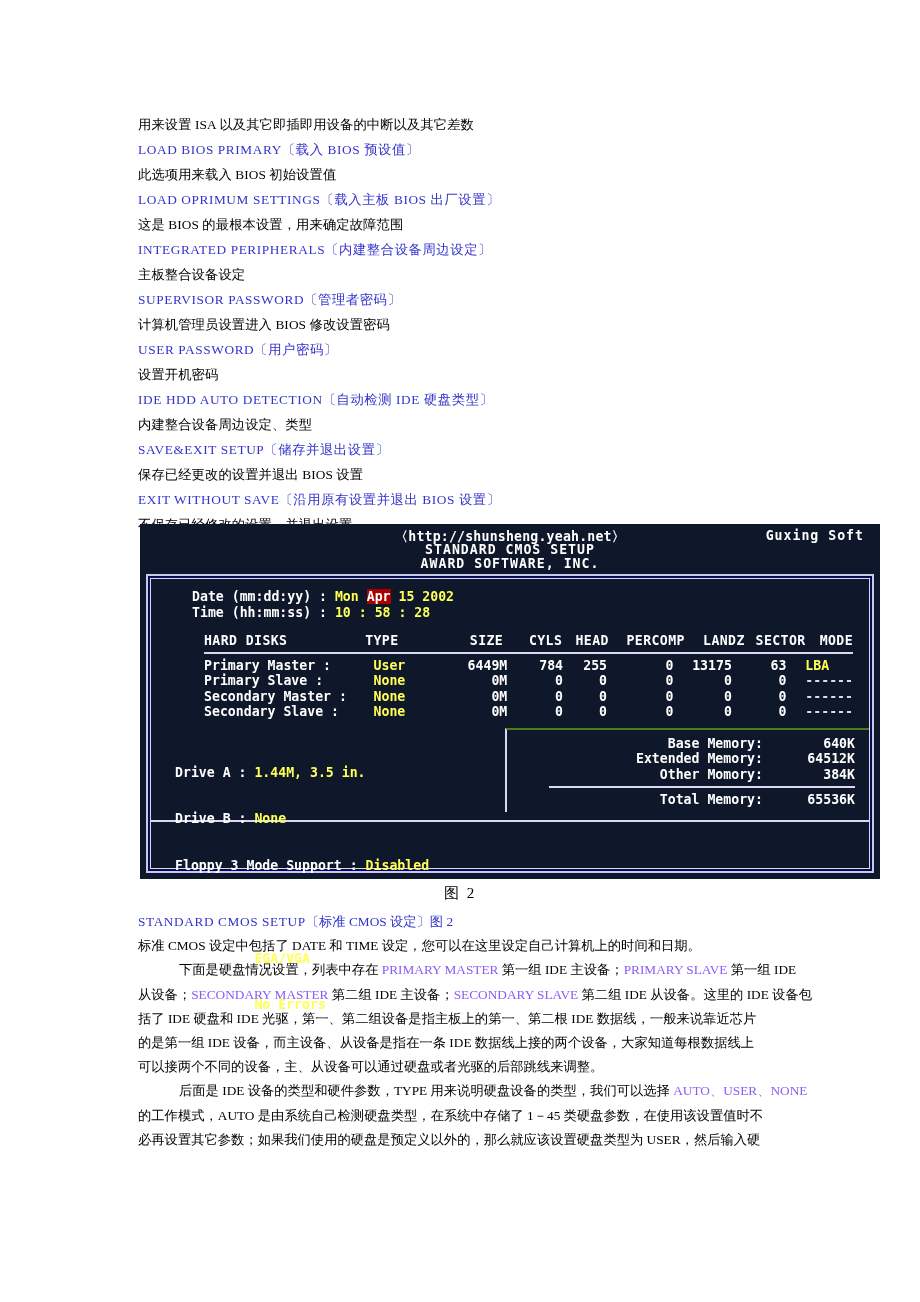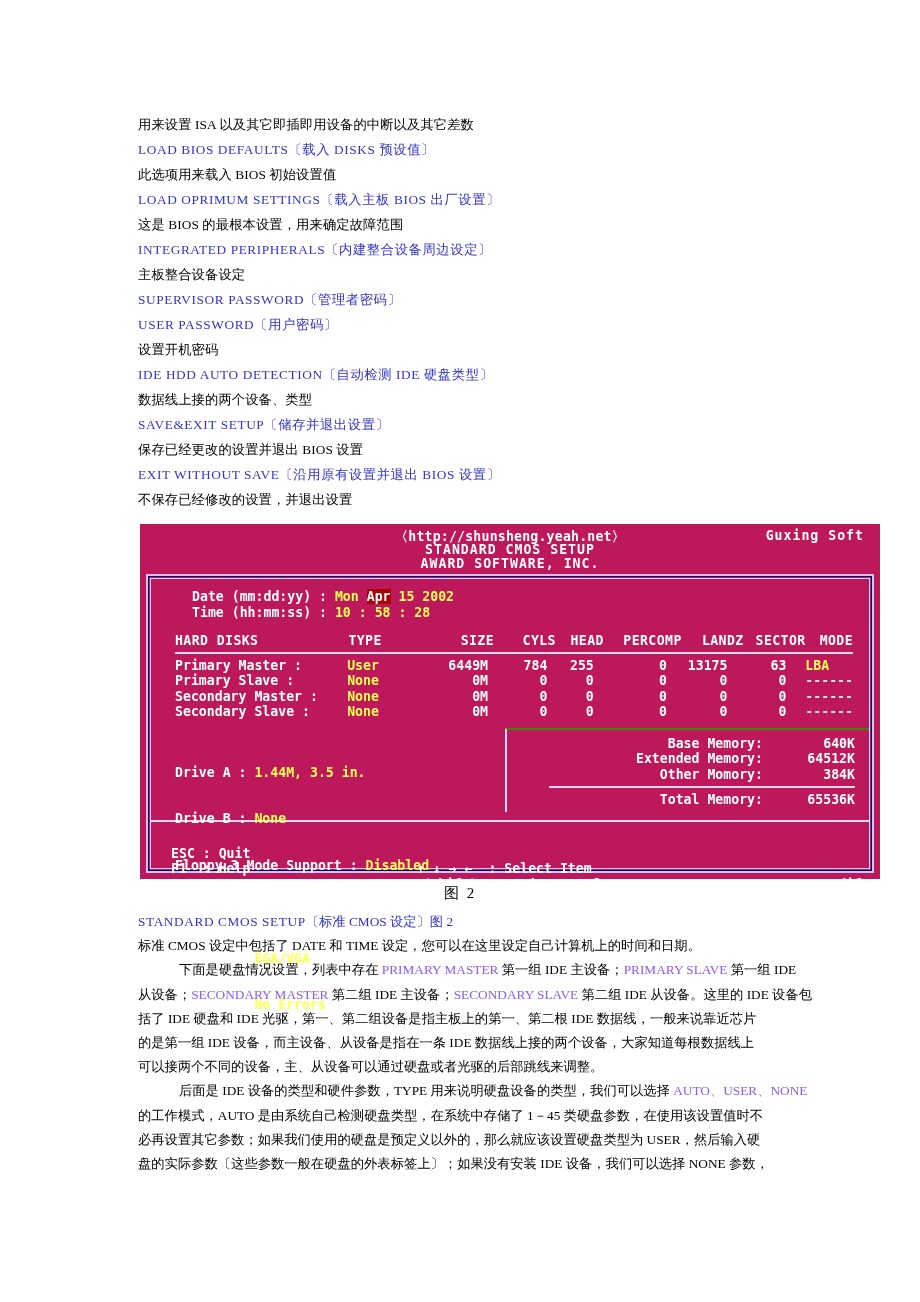--- a/index.html
+++ b/index.html
@@ -38,21 +38,21 @@
     letter-spacing: 0.6px;
   }
 
   
   .bios {
     position: absolute;
     left: 140px;
     top: 524px;
     width: 740px;
     height: 355px;
-    background: #be185d;
+    background: #0f172a;
     font-family: "DejaVu Sans Mono", "Liberation Mono", monospace;
     font-weight: bold;
     color: #ffffff;
     font-size: 13.2px;
     box-sizing: border-box;
   }
   .bios-head {
     position: relative;
     height: 50px;
   }
@@ -112,21 +112,21 @@
 
   .datetime-row {
     white-space: pre;
     line-height: 15.5px;
     padding-left: 17px;
   }
   .lbl { color: #ffffff; }
   .val { color: #ffff55; }
   .val-hl { color: #ffffff; background: #aa0000; }
 
-  .hd-section { margin-top: 13px; }
+  .hd-section { margin-top: 13px; margin-left: 29px; }
   table.hd {
     border-collapse: collapse;
     width: 100%;
     font-family: "DejaVu Sans Mono", "Liberation Mono", monospace;
     font-weight: bold;
     font-size: 13.2px;
     line-height: 15.5px;
   }
   table.hd th {
     color: #ffffff;
@@ -226,31 +226,32 @@
   }
   .blue { color: #3333cc; }
   .red  { color: #8b5cf6; }
   .indent { padding-left: 41px; }
 </style>
 </head>
 <body>
 
 <div class="doc" id="top-text">
     <div class="doc-line cn">用来设置 ISA 以及其它即插即用设备的中断以及其它差数</div>
-    <div class="doc-line en-blue">LOAD BIOS DEFAULTS〔载入 DISKS 预设值〕</div>
+    <div class="doc-line en-blue">LOAD BIOS PRIMARY〔载入 BIOS 预设值〕</div>
     <div class="doc-line cn">此选项用来载入 BIOS 初始设置值</div>
     <div class="doc-line en-blue">LOAD OPRIMUM SETTINGS〔载入主板 BIOS 出厂设置〕</div>
     <div class="doc-line cn">这是 BIOS 的最根本设置，用来确定故障范围</div>
     <div class="doc-line en-blue">INTEGRATED PERIPHERALS〔内建整合设备周边设定〕</div>
     <div class="doc-line cn">主板整合设备设定</div>
     <div class="doc-line en-blue">SUPERVISOR PASSWORD〔管理者密码〕</div>
+    <div class="doc-line cn">计算机管理员设置进入 BIOS 修改设置密码</div>
     <div class="doc-line en-blue">USER PASSWORD〔用户密码〕</div>
     <div class="doc-line cn">设置开机密码</div>
     <div class="doc-line en-blue">IDE HDD AUTO DETECTION〔自动检测 IDE 硬盘类型〕</div>
-    <div class="doc-line cn">数据线上接的两个设备、类型</div>
+    <div class="doc-line cn">内建整合设备周边设定、类型</div>
     <div class="doc-line en-blue">SAVE&amp;EXIT SETUP〔储存并退出设置〕</div>
     <div class="doc-line cn">保存已经更改的设置并退出 BIOS 设置</div>
     <div class="doc-line en-blue">EXIT WITHOUT SAVE〔沿用原有设置并退出 BIOS 设置〕</div>
     <div class="doc-line cn">不保存已经修改的设置，并退出设置</div>
   </div>
 
 <div class="bios">
 
   <div class="bios-head">
     <div class="url">〈http://shunsheng.yeah.net〉</div>
@@ -361,43 +362,31 @@
             <div class="mem-rule"></div>
             <div class="mem-row">
               <span class="mem-name">Total Memory:</span>
               <span class="mem-val">65536K</span>
             </div>
           </div>
         </div>
 
       </div>
 
-      <div class="bios-foot">
-        <div class="foot-row">
-          <span class="foot-c1">ESC : Quit</span>
-          <span class="foot-c2">↑ ↓ → ←  : Select Item</span>
-          <span class="foot-c3">PU/PD/+/- : Modify</span>
-        </div>
-        <div class="foot-row">
-          <span class="foot-c1">F1  : Help</span>
-          <span class="foot-c2">〈Shift〉F2 : Change Color</span>
-        </div>
-      </div>
 
     </div>
   </div>
 </div>
 
 <div class="caption">图  2</div>
 
 <div class="doc2" id="bottom-text">
     <div class="p-line"><span class="blue" style="letter-spacing: 0.6px;">STANDARD CMOS SETUP</span><span class="blue">〔标准 CMOS 设定〕图 2</span></div>
     <div class="p-line">标准 CMOS 设定中包括了 DATE 和 TIME 设定，您可以在这里设定自己计算机上的时间和日期。</div>
     <div class="p-line indent"><span>下面是硬盘情况设置，列表中存在 </span><span class="red">PRIMARY MASTER</span><span> 第一组 IDE 主设备；</span><span class="red">PRIMARY SLAVE</span><span> 第一组 IDE</span></div>
     <div class="p-line"><span>从设备；</span><span class="red">SECONDARY MASTER</span><span> 第二组 IDE 主设备；</span><span class="red">SECONDARY SLAVE</span><span> 第二组 IDE 从设备。这里的 IDE 设备包</span></div>
     <div class="p-line"><span>括了 IDE 硬盘和 IDE 光驱，第一、第二组设备是指主板上的第一、第二根 IDE 数据线，一般来说靠近芯片</span></div>
     <div class="p-line"><span>的是第一组 IDE 设备，而主设备、从设备是指在一条 IDE 数据线上接的两个设备，大家知道每根数据线上</span></div>
     <div class="p-line"><span>可以接两个不同的设备，主、从设备可以通过硬盘或者光驱的后部跳线来调整。</span></div>
     <div class="p-line indent"><span>后面是 IDE 设备的类型和硬件参数，TYPE 用来说明硬盘设备的类型，我们可以选择 </span><span class="red">AUTO、USER、NONE</span></div>
     <div class="p-line"><span>的工作模式，AUTO 是由系统自己检测硬盘类型，在系统中存储了 1－45 类硬盘参数，在使用该设置值时不</span></div>
     <div class="p-line"><span>必再设置其它参数；如果我们使用的硬盘是预定义以外的，那么就应该设置硬盘类型为 USER，然后输入硬</span></div>
-    <div class="p-line"><span>盘的实际参数〔这些参数一般在硬盘的外表标签上〕；如果没有安装 IDE 设备，我们可以选择 NONE 参数，</span></div>
   </div>
 
 </body></html>

